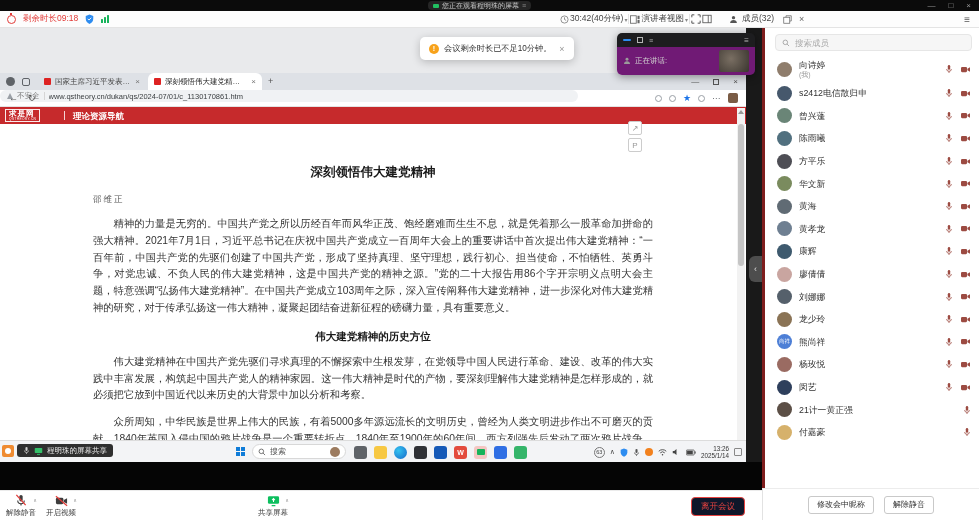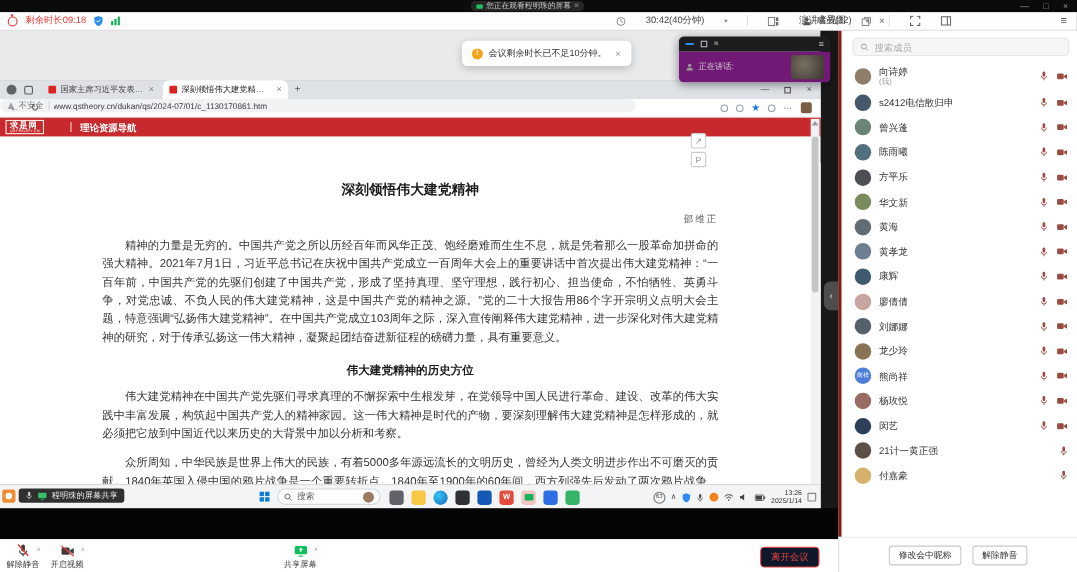--- a/index.html
+++ b/index.html
@@ -24,21 +24,21 @@
   
   #mheader { left:0; top:11px; width:979px; height:17px; background:#fdfdfd; border-bottom:1px solid #e4e4e4; }
   #mh-left { left:7px; top:0; height:16px; gap:7px; }
   .stopwatch { width:9px; height:9px; border:1.3px solid #e23c39; border-radius:50%; position:relative; }
   .stopwatch:before { content:""; position:absolute; left:2.4px; top:-3px; width:2px; height:2px; background:#e23c39; }
   #remaining { font-size:8.5px; color:#e23c39; white-space:nowrap; }
   .shield { width:9px; height:10px; }
   .sigbars { display:flex; align-items:flex-end; gap:1px; height:8px; }
   .sigbars i { width:2px; background:#17b35b; border-radius:.5px; }
   .sigbars i:nth-child(1){height:4px;} .sigbars i:nth-child(2){height:6px;} .sigbars i:nth-child(3){height:8px;}
-  #mh-mid { left:560px; top:0; height:16px; gap:18px; font-size:8.5px; color:#444; }
+  #mh-mid { left:560px; top:0; height:16px; gap:1px; font-size:8.5px; color:#444; }
   .vdiv { width:1px; height:10px; background:#e2e2e2; }
   .caret { font-size:6px; color:#888; }
   #mh-members { left:729px; top:0; height:16px; gap:4px; font-size:8.5px; color:#444; }
   #mh-popout { left:783px; top:0; height:16px; gap:7px; color:#666; }
   #mh-popout .x { font-size:9px; }
   #mh-menu { right:9px; top:0; height:16px; font-size:10px; color:#555; }
 
   
   #share-strip { left:0; top:28px; width:746px; height:45px; background:#e9eaec; }
   #right-strip { left:746px; top:28px; width:16px; height:462px; background:#191919; }
@@ -74,21 +74,21 @@
   #addr-icons .profile { width:10px; height:10px; border-radius:2px; background:#7a5c45; }
   #banner { left:0; top:34px; width:746px; height:17px; background:#c62a2c; }
   #logo-box { left:5px; top:2px; height:13px; border:1px solid rgba(255,255,255,.9); padding:0 3px; display:flex; flex-direction:column; justify-content:center; }
   #logo-box .l1 { font-size:7.5px; font-weight:bold; color:#fff; line-height:7.5px; letter-spacing:1px; }
   #logo-box .l2 { font-size:3.2px; color:#fff; line-height:4px; letter-spacing:.4px; }
   #banner .bdiv { position:absolute; left:64px; top:4px; width:1px; height:9px; background:rgba(255,255,255,.8); }
   #banner .nav-t { position:absolute; left:73px; top:4px; font-size:8.5px; font-weight:bold; color:#fff; }
   #bcontent { left:0; top:51px; width:746px; height:316px; background:#fff; overflow:hidden;margin-top:24px; }
   .art-col { width:560px; margin:0 auto; }
   #art-title { margin-top:16px; text-align:center; font-size:12.5px; font-weight:bold; color:#1a1a1a; }
-  #art-author { margin-top:13px; text-align:right; font-size:8.5px; color:#555; letter-spacing:2px; }
+  #art-author { margin-top:13px; text-align:left; font-size:8.5px; color:#555; letter-spacing:2px; }
   .art-p { margin-top:10px; font-size:10.3px; color:#333; line-height:16.8px; text-indent:2em; text-align:justify; }
   #art-h2 { margin-top:13px; text-align:center; font-size:10.5px; font-weight:bold; color:#1a1a1a; }
   #float-btns { left:628px; top:48px; display:flex; flex-direction:column; gap:3px; }
   .fbtn { width:14px; height:14px; border:1px solid #ccc; border-radius:2px; color:#999; font-size:8px; display:flex; align-items:center; justify-content:center; background:#fff; }
   #bscroll { left:737px; top:35px; width:8px; height:332px; background:#f2f2f2; }
   #bscroll .arr { margin:2px auto 0; width:0; height:0; border-left:3px solid transparent; border-right:3px solid transparent; border-bottom:4px solid #999; }
   #bscroll .thumb { position:absolute; left:1px; top:16px; width:6px; height:142px; background:#c5c5c5; border-radius:3px; }
 
   
   #taskbar { left:0; top:440px; width:746px; height:22px; background:#f3f4f6; border-top:1px solid #dcdcdc; }

